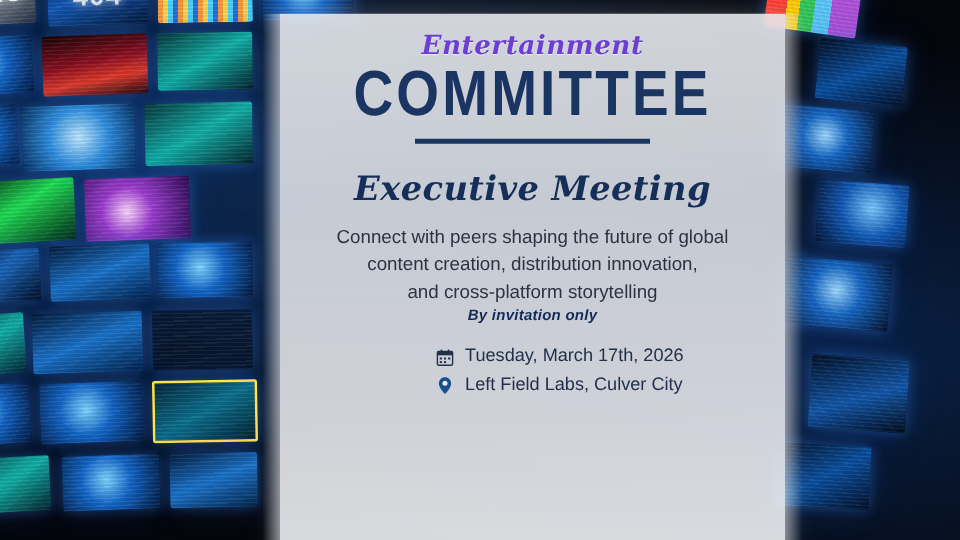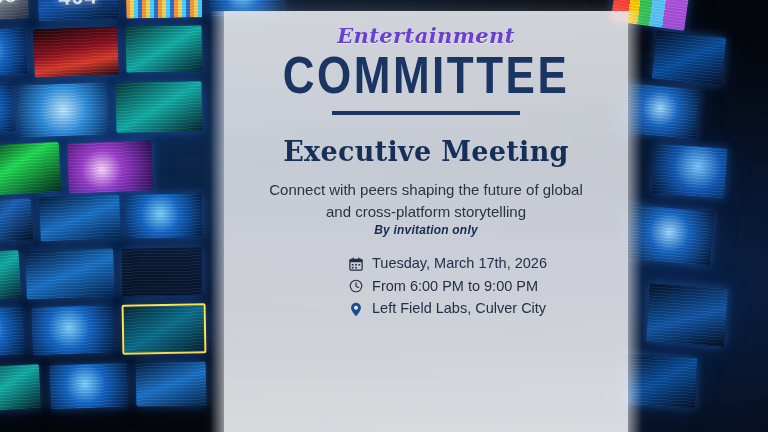--- a/index.html
+++ b/index.html
@@ -152,20 +152,21 @@
   }
   .rule {
     width: 188px;
     height: 4px;
     background: #1b3562;
     margin-top: 17px;
   }
 
   .subtitle {
     font-family: "DejaVu Serif", serif;
+    font-style: italic;
     font-weight: bold;
     font-size: 27px;
     color: #152f58;
     margin-top: 23px;
     line-height: 1;
     letter-spacing: .3px;
   }
 
   .blurb {
     font-size: 15px;
@@ -283,20 +284,21 @@
     <div class="content">
 
       <div class="kicker">Entertainment</div>
       <div class="wordmark">COMMITTEE</div>
       <div class="rule"></div>
 
       <div class="subtitle">Executive Meeting</div>
 
       <div class="blurb">
         <div>Connect with peers shaping the future of global</div>
+        <div>content creation, distribution innovation,</div>
         <div>and cross-platform storytelling</div>
       </div>
 
       <div class="invite">By invitation only</div>
 
       <div class="details" id="details-list">
           <div class="detail-row">
             <span class="ico">
               <svg width="14" height="14" viewBox="0 0 16 16">
                 <rect x="1" y="2.6" width="14" height="12.4" rx="1.2" fill="none" stroke="#223049" stroke-width="1.4"></rect>
@@ -307,29 +309,20 @@
                 <rect x="7" y="8" width="2" height="1.8" fill="#223049"></rect>
                 <rect x="10.8" y="8" width="2" height="1.8" fill="#223049"></rect>
                 <rect x="3.2" y="11.3" width="2" height="1.8" fill="#223049"></rect>
                 <rect x="7" y="11.3" width="2" height="1.8" fill="#223049"></rect>
               </svg>
             </span>
             <span>Tuesday, March 17th, 2026</span>
           </div>
           <div class="detail-row">
             <span class="ico">
-              <svg width="14" height="14" viewBox="0 0 16 16">
-                <circle cx="8" cy="8" r="6.6" fill="none" stroke="#223049" stroke-width="1.3"></circle>
-                <path d="M8 4.2 V8.2 L10.9 9.8" fill="none" stroke="#223049" stroke-width="1.3" stroke-linecap="round" stroke-linejoin="round"></path>
-              </svg>
-            </span>
-            <span>From 6:00 PM to 9:00 PM</span>
-          </div>
-          <div class="detail-row">
-            <span class="ico">
               <svg width="14" height="15" viewBox="0 0 16 17">
                 <path d="M8 0.9c-3.1 0-5.6 2.5-5.6 5.6 0 4.2 5.6 9.7 5.6 9.7s5.6-5.5 5.6-9.7C13.6 3.4 11.1 0.9 8 0.9z" fill="#1b4f8c"></path>
                 <circle cx="8" cy="6.4" r="2.3" fill="#e9eaee"></circle>
               </svg>
             </span>
             <span>Left Field Labs, Culver City</span>
           </div>
         </div>
 
 

